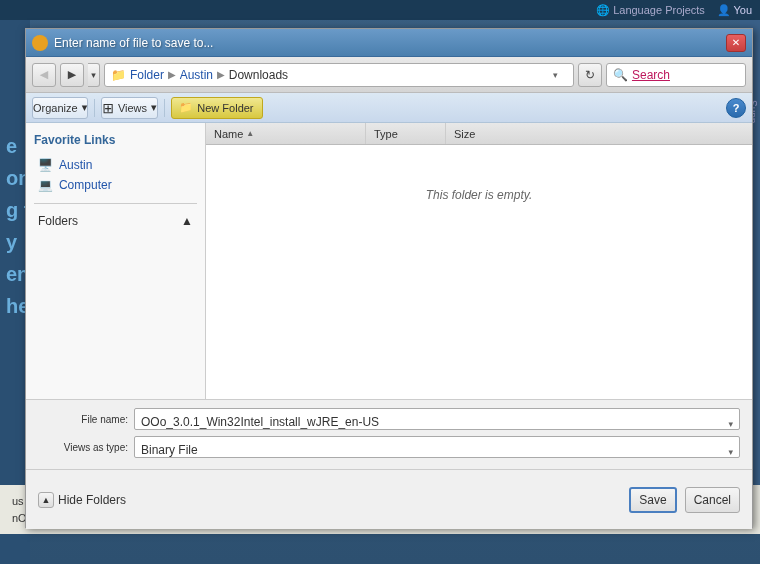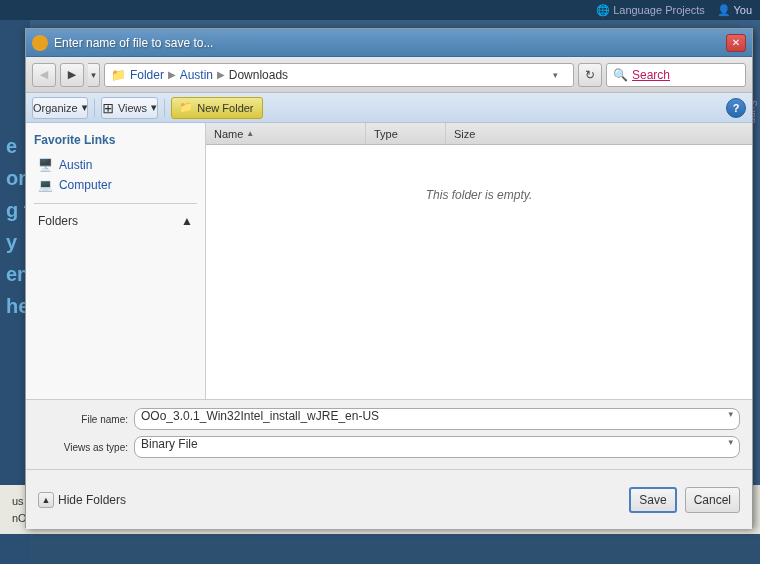--- a/index.html
+++ b/index.html
@@ -393,26 +393,26 @@
       text-align: right;
       font-size: 10px;
       color: #333;
       flex-shrink: 0;
     }
     .form-input {
       flex: 1;
       height: 22px;
       background: white;
       border: 1px solid #aaa;
-      border-radius: 8px;
+      border-radius: 2px;
       padding: 0 6px;
       font-size: 12px;
       color: #333;
       display: flex;
-      align-items: flex-start;
+      align-items: flex-end;
       justify-content: space-between;
     }
     .form-dropdown-arrow {
       color: #666;
       font-size: 9px;
     }
 
     
     .dialog-footer {
       height: 60px;

